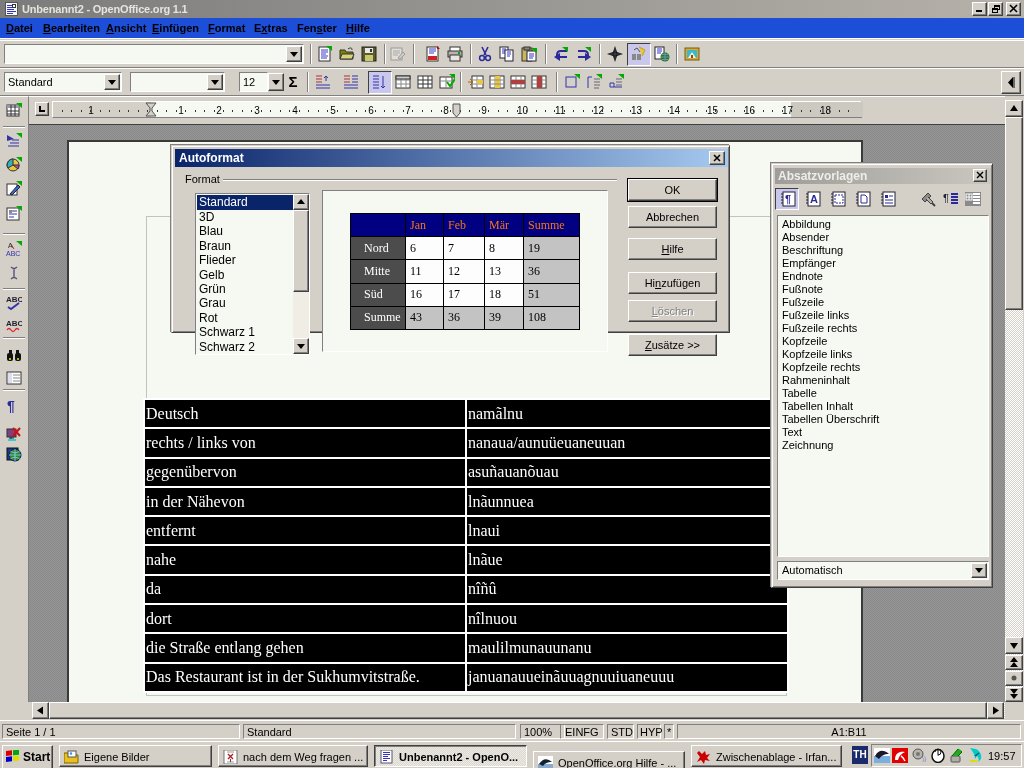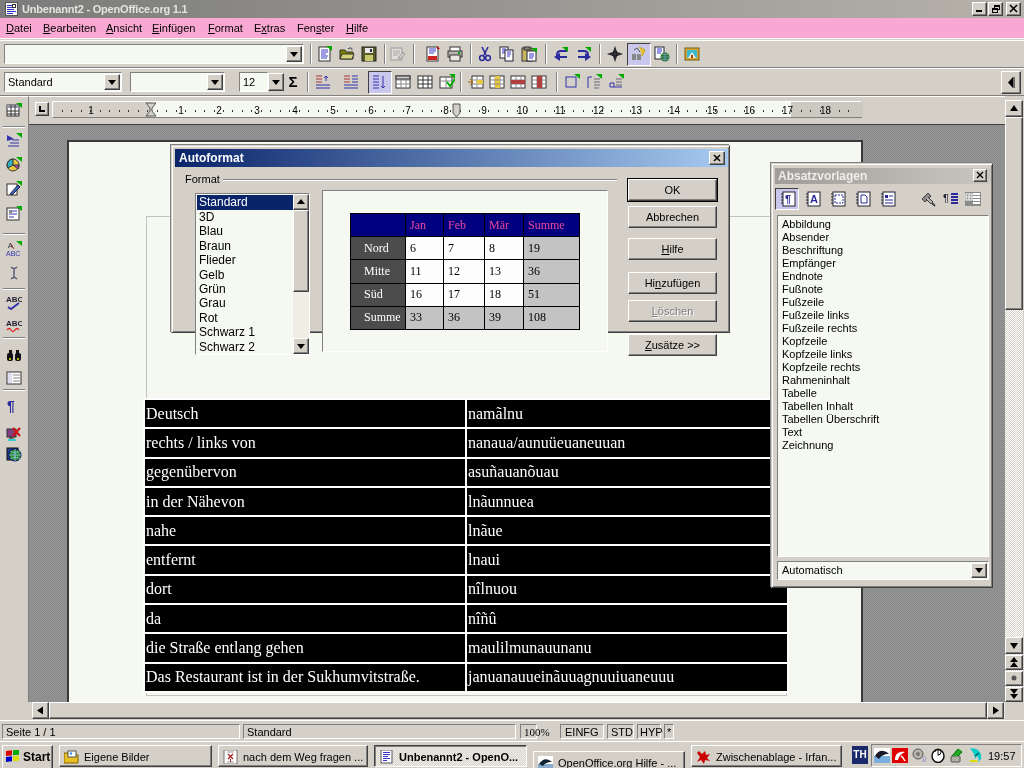--- a/index.html
+++ b/index.html
@@ -37,21 +37,21 @@
     <div class="abs" style="left:5px;top:2px;width:6px;height:5px;border:1px solid #000;border-top-width:2px;"></div>
     <div class="abs" style="left:3px;top:5px;width:6px;height:5px;border:1px solid #000;border-top-width:2px;background:#d4d0c8;"></div>
   </div>
   <div class="btn abs" style="left:1006px;top:2px;width:15px;height:14px;">
       <svg width="13" height="12" viewBox="0 0 13 12">
         <path d="M3 2 L10 9 M10 2 L3 9" stroke="#000" stroke-width="1.6"></path>
       </svg>
     </div>
 </div>
 
-<div class="abs" style="left:0;top:18px;width:1024px;height:21px;background:#f9a8d4;border-bottom:1px solid #fff;">
+<div class="abs" style="left:0;top:18px;width:1024px;height:21px;background:#1d4ed8;border-bottom:1px solid #fff;font-weight:bold;">
   <div style="position:absolute;top:4px;left:6px;"><u>D</u>atei</div>
   <div style="position:absolute;top:4px;left:43px;"><u>B</u>earbeiten</div>
   <div style="position:absolute;top:4px;left:106px;"><u>A</u>nsicht</div>
   <div style="position:absolute;top:4px;left:152px;"><u>E</u>infügen</div>
   <div style="position:absolute;top:4px;left:208px;"><u>F</u>ormat</div>
   <div style="position:absolute;top:4px;left:254px;">E<u>x</u>tras</div>
   <div style="position:absolute;top:4px;left:297px;">Fen<u>s</u>ter</div>
   <div style="position:absolute;top:4px;left:346px;"><u>H</u>ilfe</div>
 </div>
 
@@ -531,34 +531,34 @@
         </tr>
     <tr>
           <td class="bt">gegenübervon</td>
           <td class="bt">asuñauanõuau</td>
         </tr>
     <tr>
           <td class="bt">in der Nähevon</td>
           <td class="bt">lnãunnuea</td>
         </tr>
     <tr>
+          <td class="bt">entfernt</td>
+          <td class="bt">lnaui</td>
+        </tr>
+    <tr>
           <td class="bt">nahe</td>
           <td class="bt">lnãue</td>
         </tr>
     <tr>
-          <td class="bt">entfernt</td>
-          <td class="bt">lnaui</td>
+          <td class="bt">da</td>
+          <td class="bt">nîñû</td>
         </tr>
     <tr>
           <td class="bt">dort</td>
           <td class="bt">nîlnuou</td>
-        </tr>
-    <tr>
-          <td class="bt">da</td>
-          <td class="bt">nîñû</td>
         </tr>
     <tr>
           <td class="bt">die Straße entlang gehen</td>
           <td class="bt">maulilmunauunanu</td>
         </tr>
     <tr>
           <td class="bt">Das Restaurant ist in der Sukhumvitstraße.</td>
           <td class="bt">januanauueinãuuagnuuiuaneuuu</td>
         </tr>
   </tbody>
@@ -602,21 +602,21 @@
 
     <table style="position:absolute;left:27px;top:22px;border-collapse:collapse;table-layout:fixed;width:229px;height:117px;font-family:'Liberation Serif',serif;font-size:12px;color:#000;">
       <colgroup>
           <col style="width:55px">
           <col style="width:38px">
           <col style="width:41px">
           <col style="width:39px">
           <col style="width:56px">
         </colgroup>
       <tbody>
-          <tr style="background:#000080;color:#ec4899;border-radius:7px;">
+          <tr style="background:#000080;color:#f97316;border-radius:7px;">
             <td class="pv"></td>
             <td class="pv">Jan</td>
             <td class="pv">Feb</td>
             <td class="pv">Mär</td>
             <td class="pv">Summe</td>
           </tr>
       <tr>
             <td class="pv ph">Nord</td>
             <td class="pv">6</td>
             <td class="pv">7</td>
@@ -632,21 +632,21 @@
           </tr>
       <tr>
             <td class="pv ph">Süd</td>
             <td class="pv">16</td>
             <td class="pv">17</td>
             <td class="pv">18</td>
             <td class="pv pg">51</td>
           </tr>
       <tr class="pg">
             <td class="pv ph">Summe</td>
-            <td class="pv pg">33</td>
+            <td class="pv pg">43</td>
             <td class="pv pg">36</td>
             <td class="pv pg">39</td>
             <td class="pv pg">108</td>
           </tr>
     </tbody>
       </table>
   </div>
 
   <div class="btn abs" style="left:456px;top:33px;width:89px;height:22px;line-height:20px;outline:1px solid #000;">OK</div>
   <div class="btn abs" style="left:456px;top:60px;width:89px;height:22px;line-height:20px;">Abbrechen</div>
@@ -768,25 +768,26 @@
   <div class="btn abs" style="left:987px;top:0;width:17px;height:17px;">
       <svg width="15" height="15" viewBox="0 0 15 15">
         <path d="M11 7.5 L5 3.5 L5 11.5 Z" fill="#000"></path>
       </svg>
     </div>
 </div>
 
 <div class="abs" id="statusbar" style="left:0;top:720px;width:1024px;height:21px;background:#d4d0c8;border-top:1px solid #fff;">
   <div class="abs sunkthin" style="left:2px;top:3px;width:238px;height:15px;padding:1px 0 0 3px;">Seite 1 / 1</div>
   <div class="abs sunkthin" style="left:243px;top:3px;width:273px;height:15px;padding:1px 0 0 3px;">Standard</div>
-  <div class="abs sunkthin" style="left:520px;top:3px;width:17px;height:15px;padding:1px 0 0 3px;font-family:Liberation Serif, serif;">100%</div>
+  <div class="abs sunkthin" style="left:520px;top:3px;width:45px;height:15px;padding:1px 0 0 3px;">100%</div>
   <div class="abs sunkthin" style="left:560px;top:3px;width:44px;height:15px;padding:1px 0 0 4px;">EINFG</div>
   <div class="abs sunkthin" style="left:607px;top:3px;width:27px;height:15px;padding:1px 0 0 3px;">STD</div>
   <div class="abs sunkthin" style="left:637px;top:3px;width:24px;height:15px;padding:1px 0 0 2px;">HYP</div>
   <div class="abs sunkthin" style="left:664px;top:3px;width:10px;height:15px;padding:1px 0 0 2px;">*</div>
+  <div class="abs sunkthin" style="left:677px;top:3px;width:344px;height:15px;padding:1px 0 0 0;text-align:center;">A1:B11</div>
 </div>
 
 <div class="abs" id="taskbar" style="left:0;top:741px;width:1024px;height:27px;background:#d4d0c8;border-top:1px solid #fff;">
 
   <div class="btn abs" style="left:2px;top:3px;width:51px;height:38px;text-align:left;">
     <svg class="abs" style="left:3px;top:4px;" width="15" height="14" viewBox="0 0 15 14">
         <rect x="0" y="1" width="6" height="5" fill="#d00" transform="skewY(-6)"></rect>
         <rect x="7" y="1" width="6" height="5" fill="#0a0" transform="skewY(-6)"></rect>
         <rect x="0" y="7" width="6" height="5" fill="#00c" transform="skewY(-6)"></rect>
         <rect x="7" y="7" width="6" height="5" fill="#dd0" transform="skewY(-6)"></rect>

